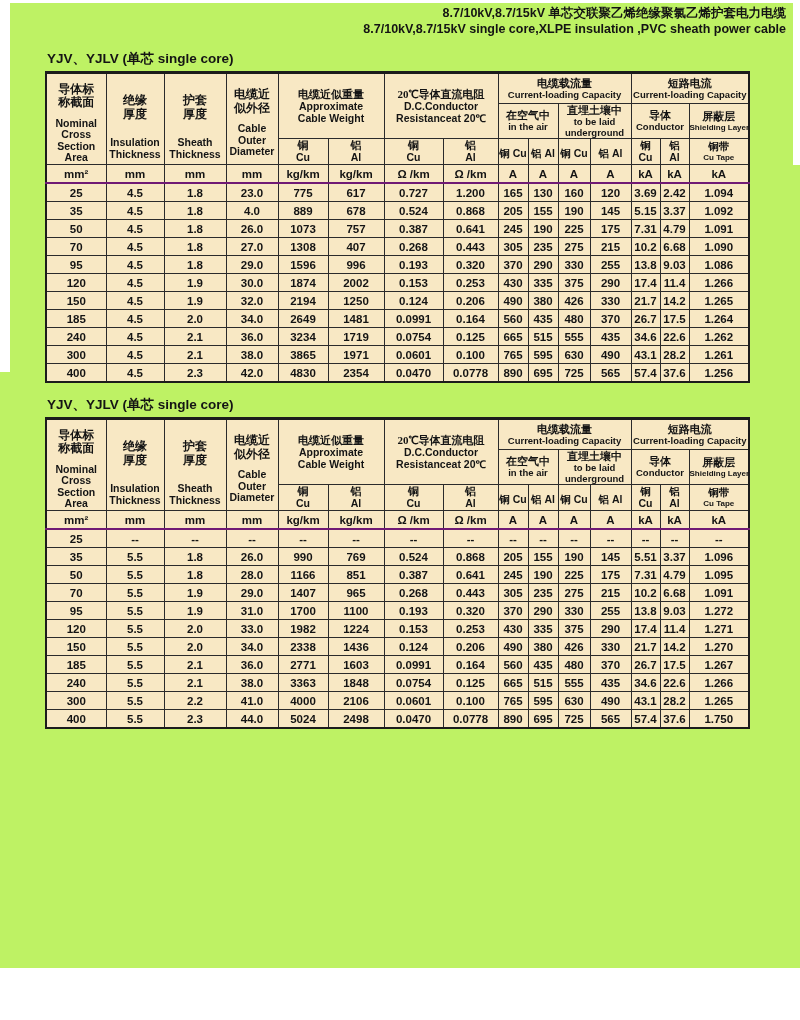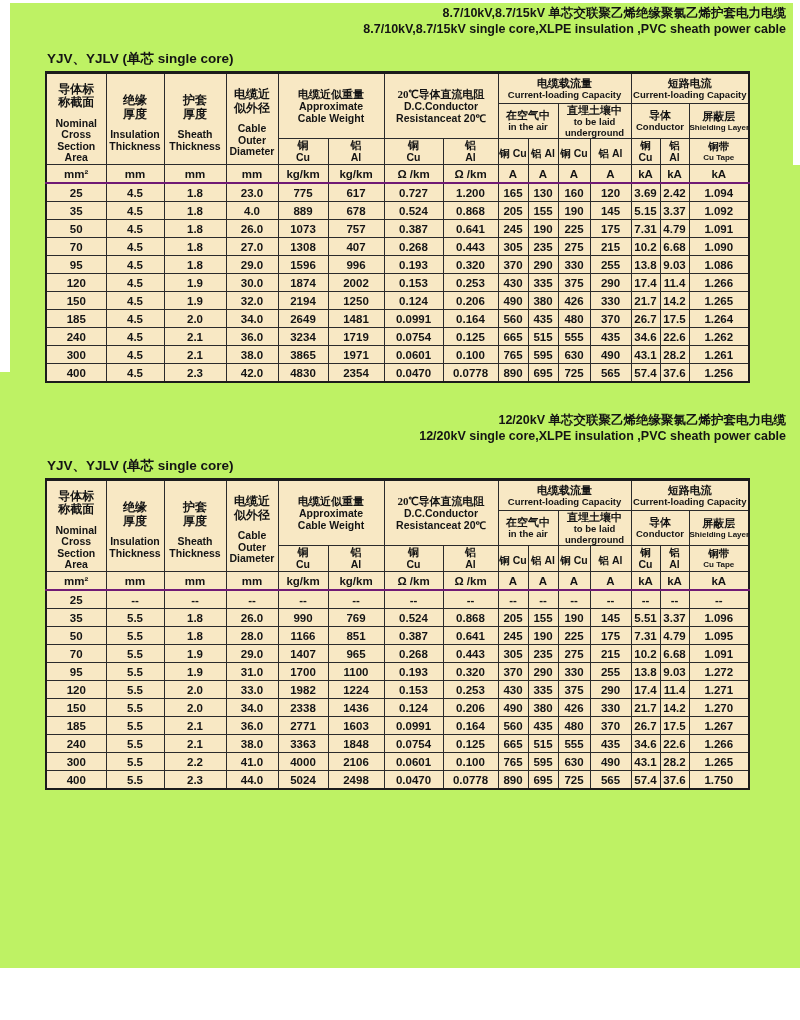--- a/index.html
+++ b/index.html
@@ -24,21 +24,21 @@
   tr.h3 th{height:25px;}
   tr.units td{height:17px;font-size:11.5px;border-bottom:2px solid #701a75;}
   tbody td{height:17px;font-size:11.5px;}
 
   .zh{font-size:12px;line-height:13.5px;}
   .zh-s{font-size:11px;line-height:13px;white-space:nowrap;font-family:Liberation Serif, serif;}
   .en{font-size:10.5px;line-height:11.5px;}
   .en-s{font-size:9.5px;line-height:10.5px;white-space:nowrap;}
   .en-xs{font-size:8px;line-height:9px;white-space:nowrap;}
   .zh3{max-width:40px;margin:8px auto;}
-  .zh2{max-width:27px;margin:8px auto;}
+  .zh2{max-width:27px;margin:16px auto;}
   .leaf{font-size:10.5px;line-height:11.5px;white-space:nowrap;}
 </style>
 </head>
 <body>
 
 <div class="page">
   <div class="scan-edge edge-top"></div>
   <div class="scan-edge edge-left"></div>
   <div class="scan-edge edge-right"></div>
 
@@ -360,24 +360,20 @@
             <td>565</td>
             <td>57.4</td>
             <td>37.6</td>
             <td>1.256</td>
           </tr>
         </tbody>
     </table>
   </section>
 
   <section class="sec sec2">
-    <div class="titles">
-      <div class="t-zh">12/20kV  单芯交联聚乙烯绝缘聚氯乙烯护套电力电缆</div>
-      <div class="t-en">12/20kV single  core,XLPE insulation ,PVC sheath power cable</div>
-    </div>
     <div class="model">YJV、YJLV (单芯 single core)</div>
     <table class="spec">
       <colgroup>
         <col style="width:60px">
           <col style="width:58px">
           <col style="width:62px">
           <col style="width:52px">
         <col style="width:50px">
           <col style="width:56px">
           <col style="width:59px">

